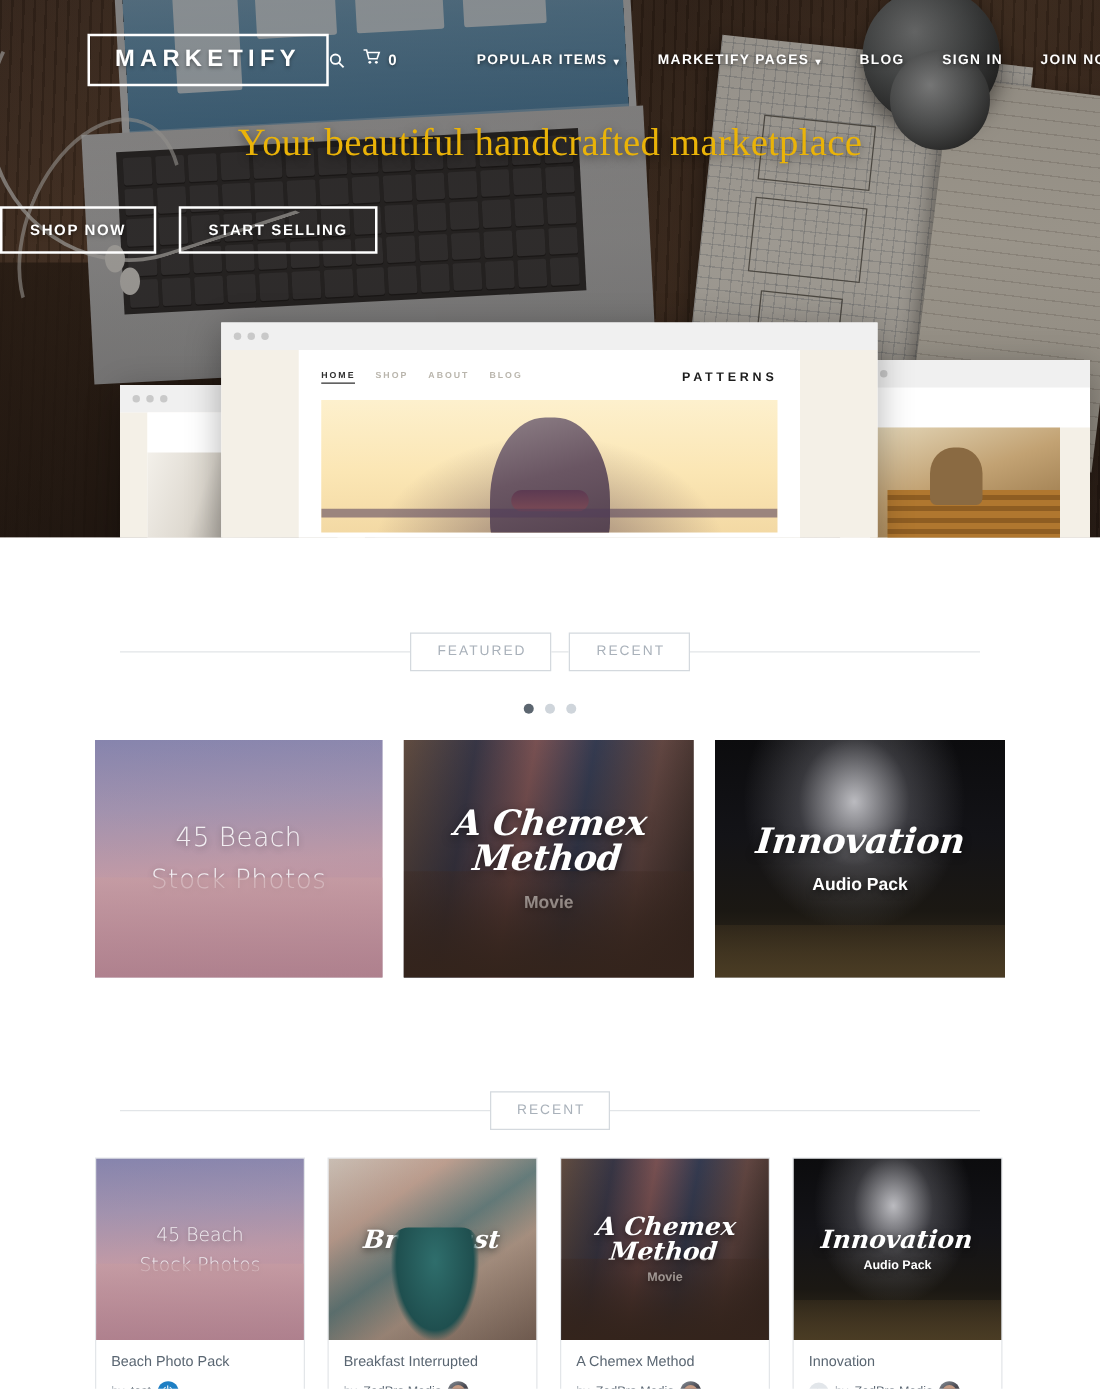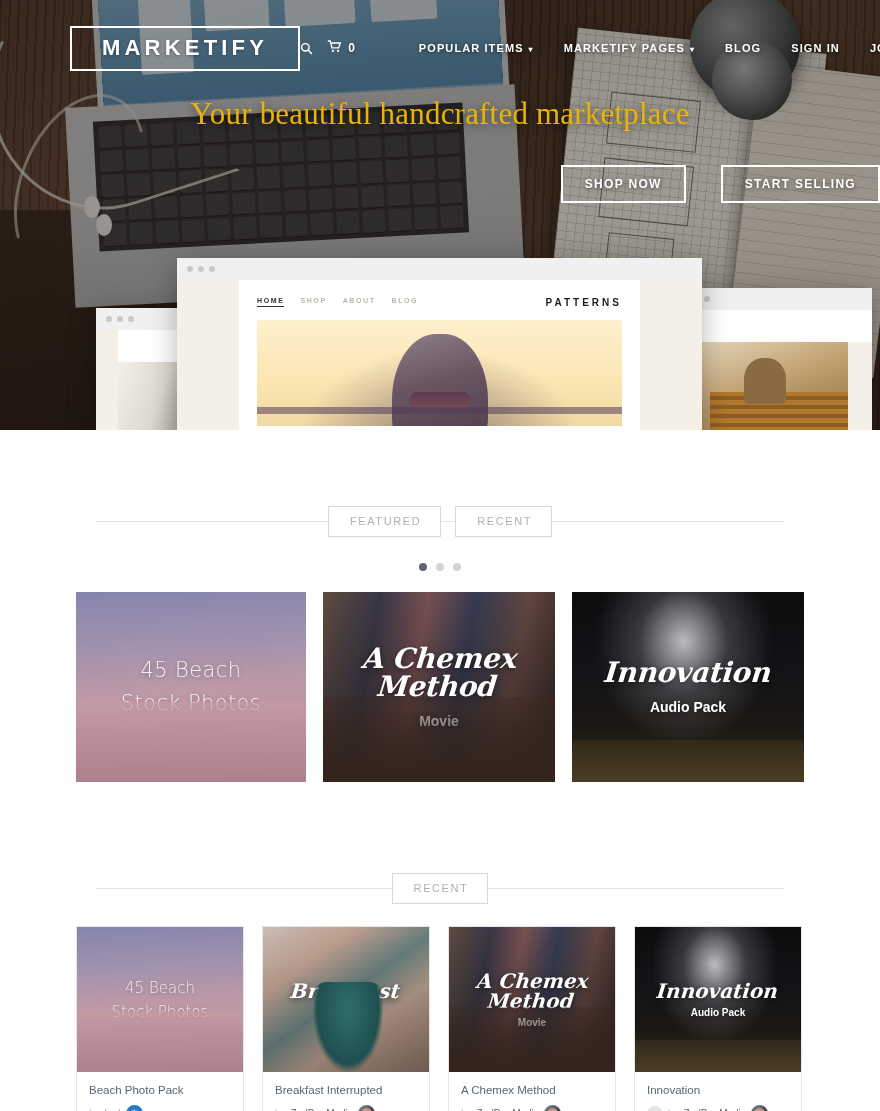--- a/index.html
+++ b/index.html
@@ -123,23 +123,23 @@
 
   
   .header {
     position: absolute; left: 0; top: 0; width: 880px; height: 96px;
     display: flex; align-items: center;
     padding: 0 72px 0 70px;
     z-index: 20;
   }
   .logo {
     border: 2px solid #fff;
-    padding: 9px 30px 10px;
+    padding: 9px 20px 10px;
     color: #fff;
-    font-size: 22px;
+    font-size: 19px;
     font-weight: bold;
     letter-spacing: 4.2px;
     line-height: 1;
     text-shadow: 0 1px 3px rgba(0,0,0,.35);
   }
   .nav { margin-left: auto; display: flex; align-items: center; gap: 0; }
   .nav-icon {
     color: #fff; margin-right: 14px; display: flex; align-items: center;
     text-shadow: 0 1px 3px rgba(0,0,0,.5);
   }
@@ -157,21 +157,21 @@
   .hero-copy {
     position: absolute; left: 0; top: 92px; width: 880px; text-align: center; z-index: 15;
   }
   .hero-title {
     font-family: "Liberation Serif", serif;
     color: #eab308; font-size: 31px; line-height: 1.42; font-weight: normal;
     letter-spacing: .2px;
     text-shadow: 0 2px 8px rgba(0,0,0,.5);
     padding: 0 180px;
   }
-  .hero-buttons { margin-top: 29px; display: flex; justify-content: flex-end; gap: 35px; }
+  .hero-buttons { margin-top: 29px; display: flex; justify-content: flex-start; gap: 18px; }
   .hero-btn {
     border: 2px solid #fff; color: #fff; background: transparent;
     font-size: 12px; font-weight: bold; letter-spacing: 1.3px;
     padding: 11px 22px; line-height: 1;
     text-shadow: 0 1px 4px rgba(0,0,0,.5);
     cursor: pointer;
   }
 
   
   .mock { position: absolute; background: #fff; box-shadow: 0 6px 26px rgba(0,0,0,.3); }

